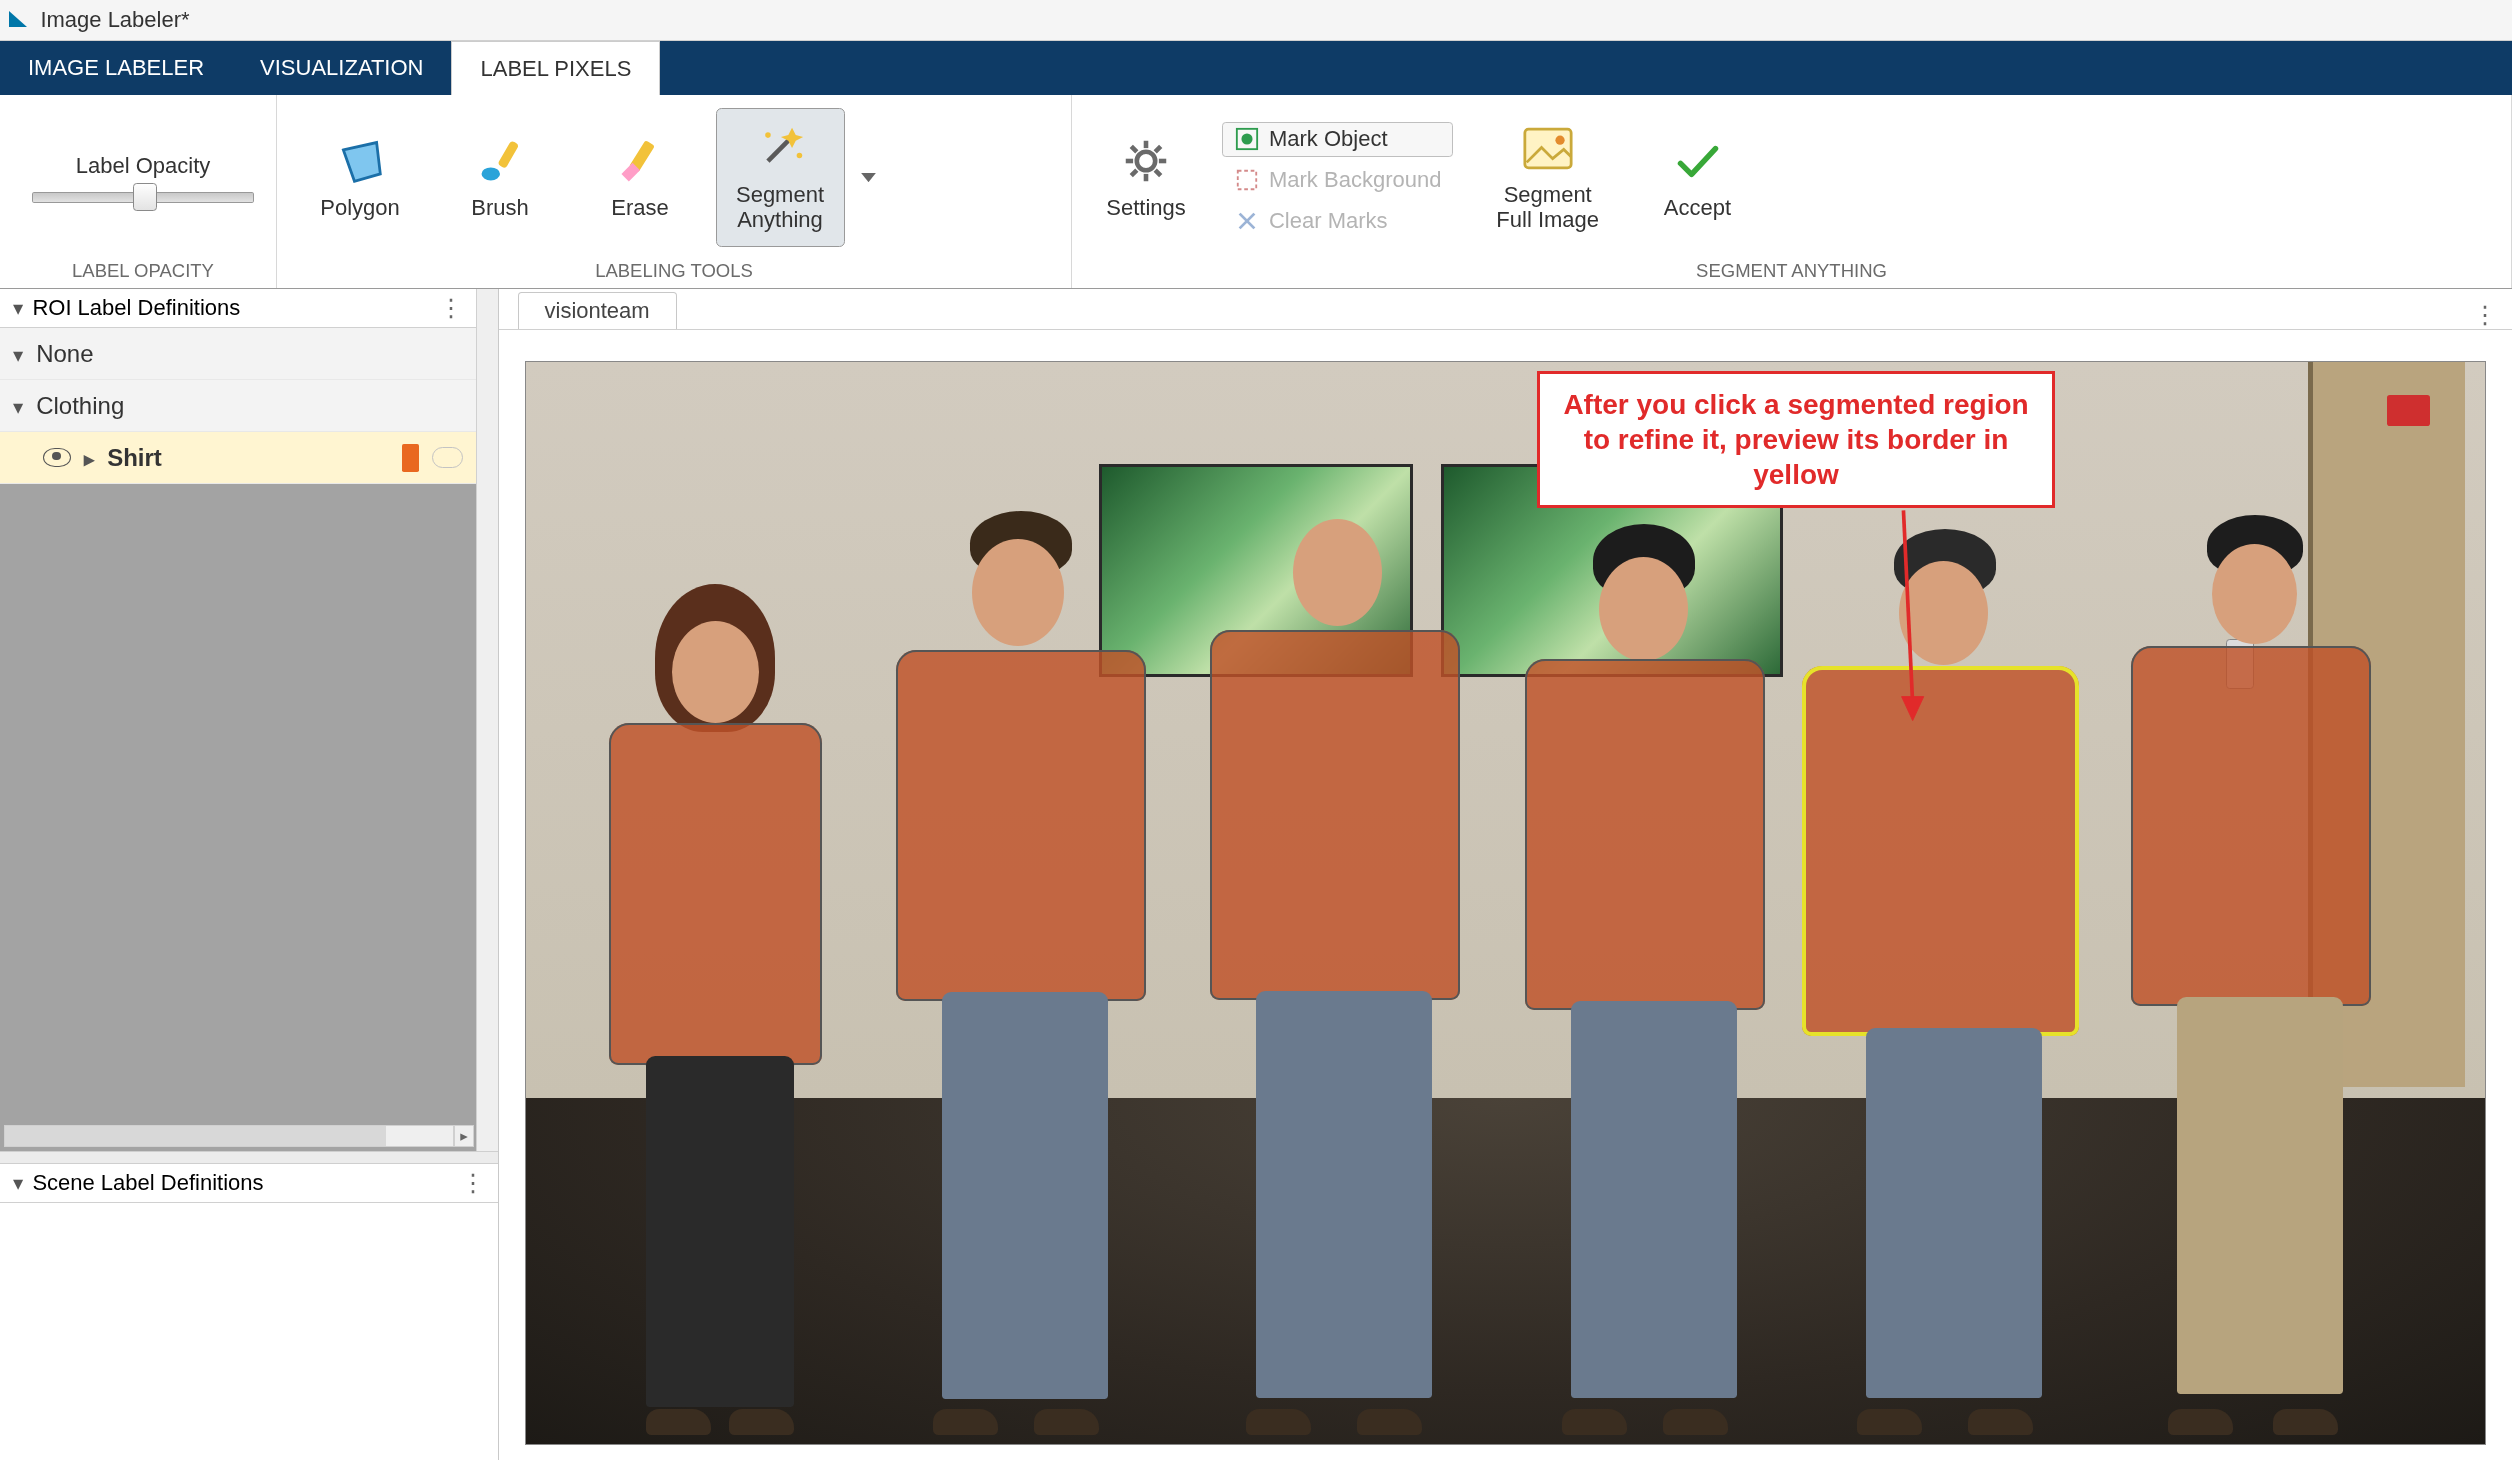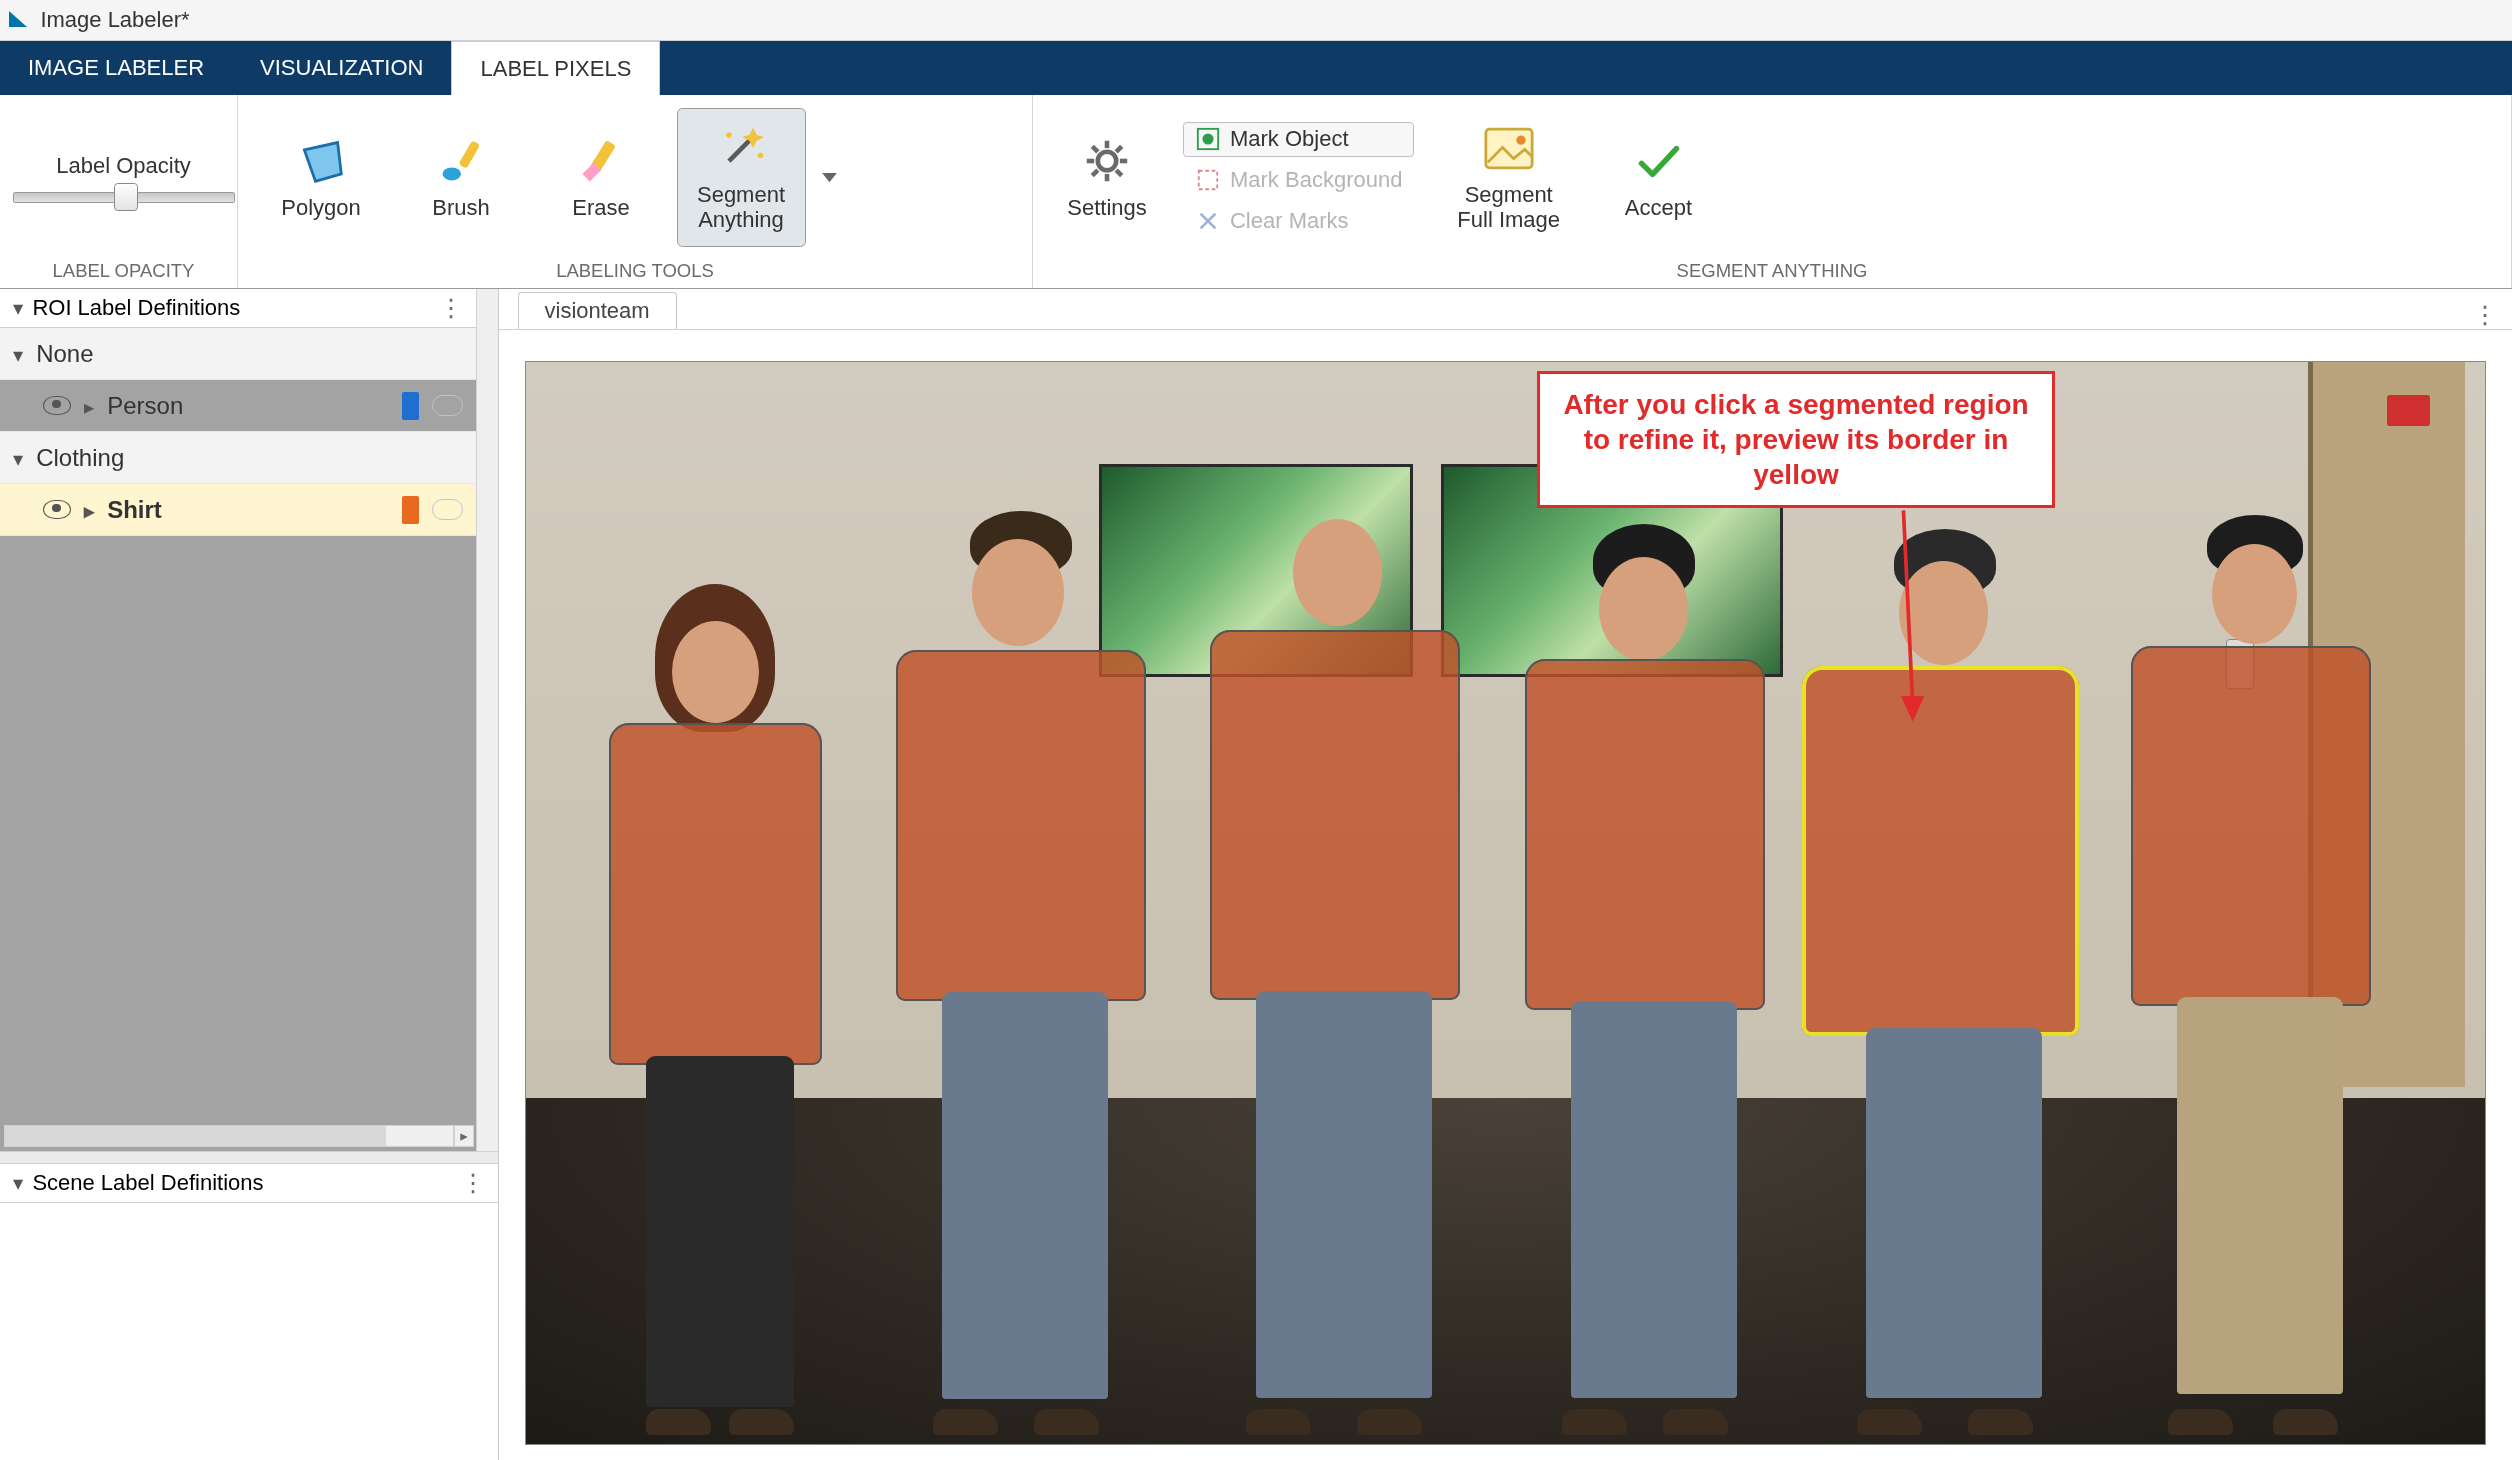--- a/index.html
+++ b/index.html
@@ -113,21 +113,21 @@
 </div>
 
 <div class="tabstrip">
   <div class="tab">IMAGE LABELER</div>
   <div class="tab">VISUALIZATION</div>
   <div class="tab active">LABEL PIXELS</div>
 </div>
 
 <div class="toolstrip">
 
-  <div class="tool-section" style="width:238px;padding-left:10px;">
+  <div class="tool-section" style="width:277px;padding-left:10px;">
     <div class="section-body" style="flex-direction:column; align-items:center; justify-content:center;">
       <div class="opacity-wrap">
         <div class="opacity-label">Label Opacity</div>
         <div class="slider-track">
           <div class="slider-thumb"></div>
         </div>
       </div>
     </div>
     <div class="section-title">LABEL OPACITY</div>
   </div>
@@ -267,27 +267,20 @@
           <span class="chev down"></span>
           <span>ROI Label Definitions</span>
           <span class="kebab">⋮</span>
         </div>
 
         <div class="tree">
           <div class="tree-row group">
             <span class="chev down"></span>
             <span>None</span>
           </div>
-          <div class="tree-row indent1">
-            <span class="eye"></span>
-            <span class="chev"></span>
-            <span style="flex:1">Person</span>
-            <span class="swatch sw-blue"></span>
-            <span class="cloud"></span>
-          </div>
           <div class="tree-row group">
             <span class="chev down"></span>
             <span>Clothing</span>
           </div>
           <div class="tree-row indent1 selected">
             <span class="eye"></span>
             <span class="chev"></span>
             <span style="flex:1">Shirt</span>
             <span class="swatch sw-orange"></span>
             <span class="cloud"></span>

